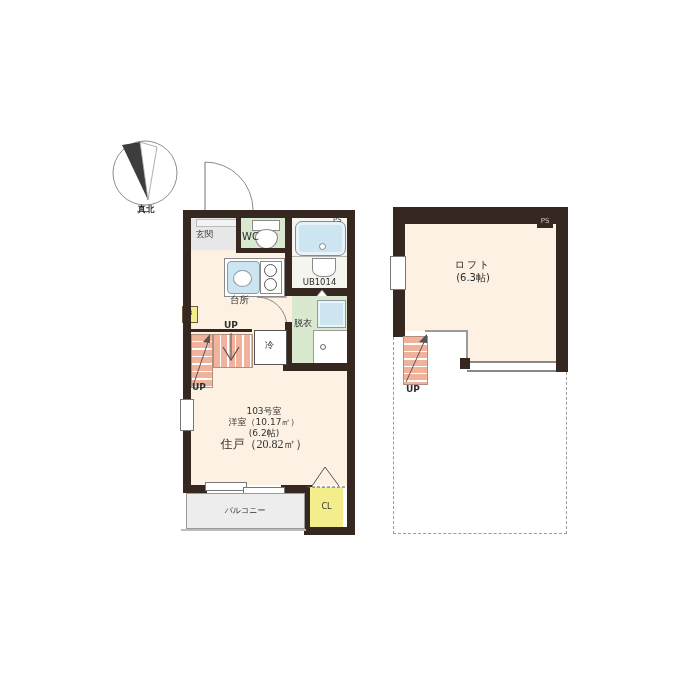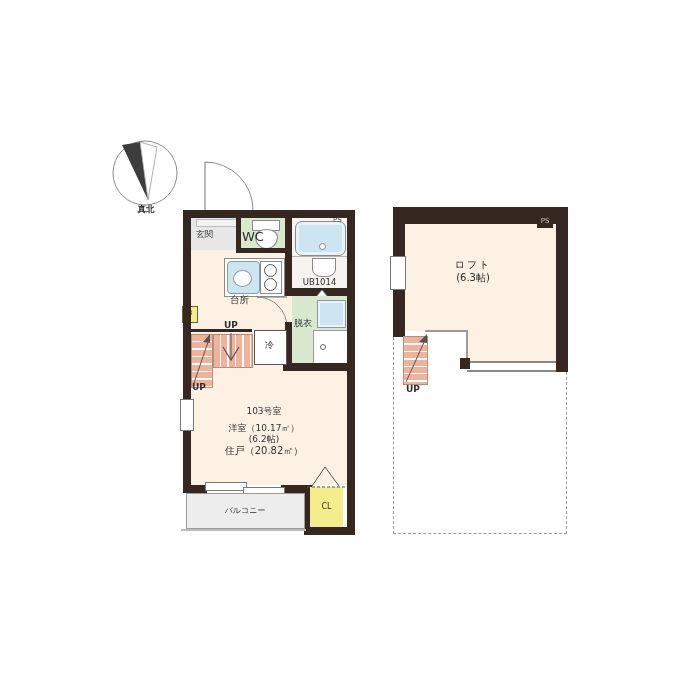--- a/index.html
+++ b/index.html
@@ -42,21 +42,21 @@
     <line x1="10" y1="6" x2="10" y2="54" stroke="#8a8a8a" stroke-width="1.2"></line>
   </svg>
 
   <div class="greyfloor" style="left:191px;top:218px;width:45px;height:32px;"></div>
   <div class="abs" style="left:196px;top:219px;width:44px;height:6px;background:#f2f2f2;border:1px solid #bbb;"></div>
   <div class="lbl" style="left:196px;top:229px;font-size:8.5px;">玄関</div>
 
   <div class="green" style="left:241px;top:218px;width:44px;height:34px;"></div>
   <div class="fixture" style="left:252px;top:220px;width:26px;height:9px;"></div>
   <div class="fixture" style="left:255px;top:229px;width:21px;height:18px;border-radius:50% 50% 50% 50%/40% 40% 60% 60%;"></div>
-  <div class="lbl" style="left:242px;top:231px;font-size:13px;">WC</div>
+  <div class="lbl" style="left:242px;top:231px;font-size:10px;">WC</div>
 
   <div class="wall" style="left:236px;top:218px;width:5px;height:34px;"></div>
   <div class="wall" style="left:236px;top:248px;width:56px;height:5px;"></div>
 
   <div class="abs" style="left:292px;top:218px;width:55px;height:78px;background:#f5f4ef;"></div>
   <div class="blue" style="left:295px;top:221px;width:49px;height:33px;border:1px solid #8a8a8a;border-radius:7px;box-shadow:inset 0 0 0 3px rgba(255,255,255,.55);"></div>
   <div class="abs" style="left:319px;top:243px;width:5px;height:5px;border:1px solid #7a8a96;border-radius:50%;background:#fff;"></div>
   <div class="abs" style="left:292px;top:256px;width:55px;height:1px;background:#b5b5b5;"></div>
   <div class="fixture" style="left:312px;top:258px;width:22px;height:17px;border-radius:0 0 40% 40%;"></div>
   <div class="lbl ctr" style="left:292px;top:277px;width:55px;font-size:8.5px;">UB1014</div>
@@ -101,23 +101,23 @@
     <line x1="10" y1="56" x2="26" y2="9" stroke="#555" stroke-width="1"></line>
     <polygon points="27,4 20,12 27,13" fill="#555"></polygon>
     <line x1="48" y1="3" x2="48" y2="29" stroke="#555" stroke-width="1"></line>
     <polyline points="40,17 48,30 56,17" fill="none" stroke="#555" stroke-width="1.2"></polyline>
   </svg>
   <div class="lbl" style="left:224px;top:320px;font-size:9px;font-weight:bold;">UP</div>
   <div class="lbl" style="left:192px;top:382px;font-size:9px;font-weight:bold;">UP</div>
 
   <div class="abs ctr" style="left:194px;top:406px;width:140px;">
     <div class="ctr" style="font-size:9px;line-height:11px;text-align:center;">103号室</div>
-    <div class="ctr" style="font-size:9px;line-height:11px;margin-top:6px;">洋室（10.17㎡）</div>
+    <div class="ctr" style="font-size:9px;line-height:11px;">洋室（10.17㎡）</div>
     <div class="ctr" style="font-size:9px;line-height:11px;text-align:center;">(6.2帖)</div>
-    <div class="ctr" style="font-size:10px;line-height:11px;">住戸（20.82㎡）</div>
+    <div class="ctr" style="font-size:12px;line-height:11px;font-family:Liberation Serif, serif;">住戸（20.82㎡）</div>
   </div>
 
   <div class="wall" style="left:183px;top:210px;width:172px;height:8px;"></div>
   <div class="wall" style="left:183px;top:210px;width:8px;height:283px;"></div>
   <div class="wall" style="left:347px;top:210px;width:8px;height:325px;"></div>
   <div class="wall" style="left:183px;top:485px;width:24px;height:8px;"></div>
   <div class="wall" style="left:281px;top:485px;width:31px;height:8px;"></div>
 
   <div class="fixture" style="left:180px;top:399px;width:12px;height:30px;border-color:#777;"></div>
 

